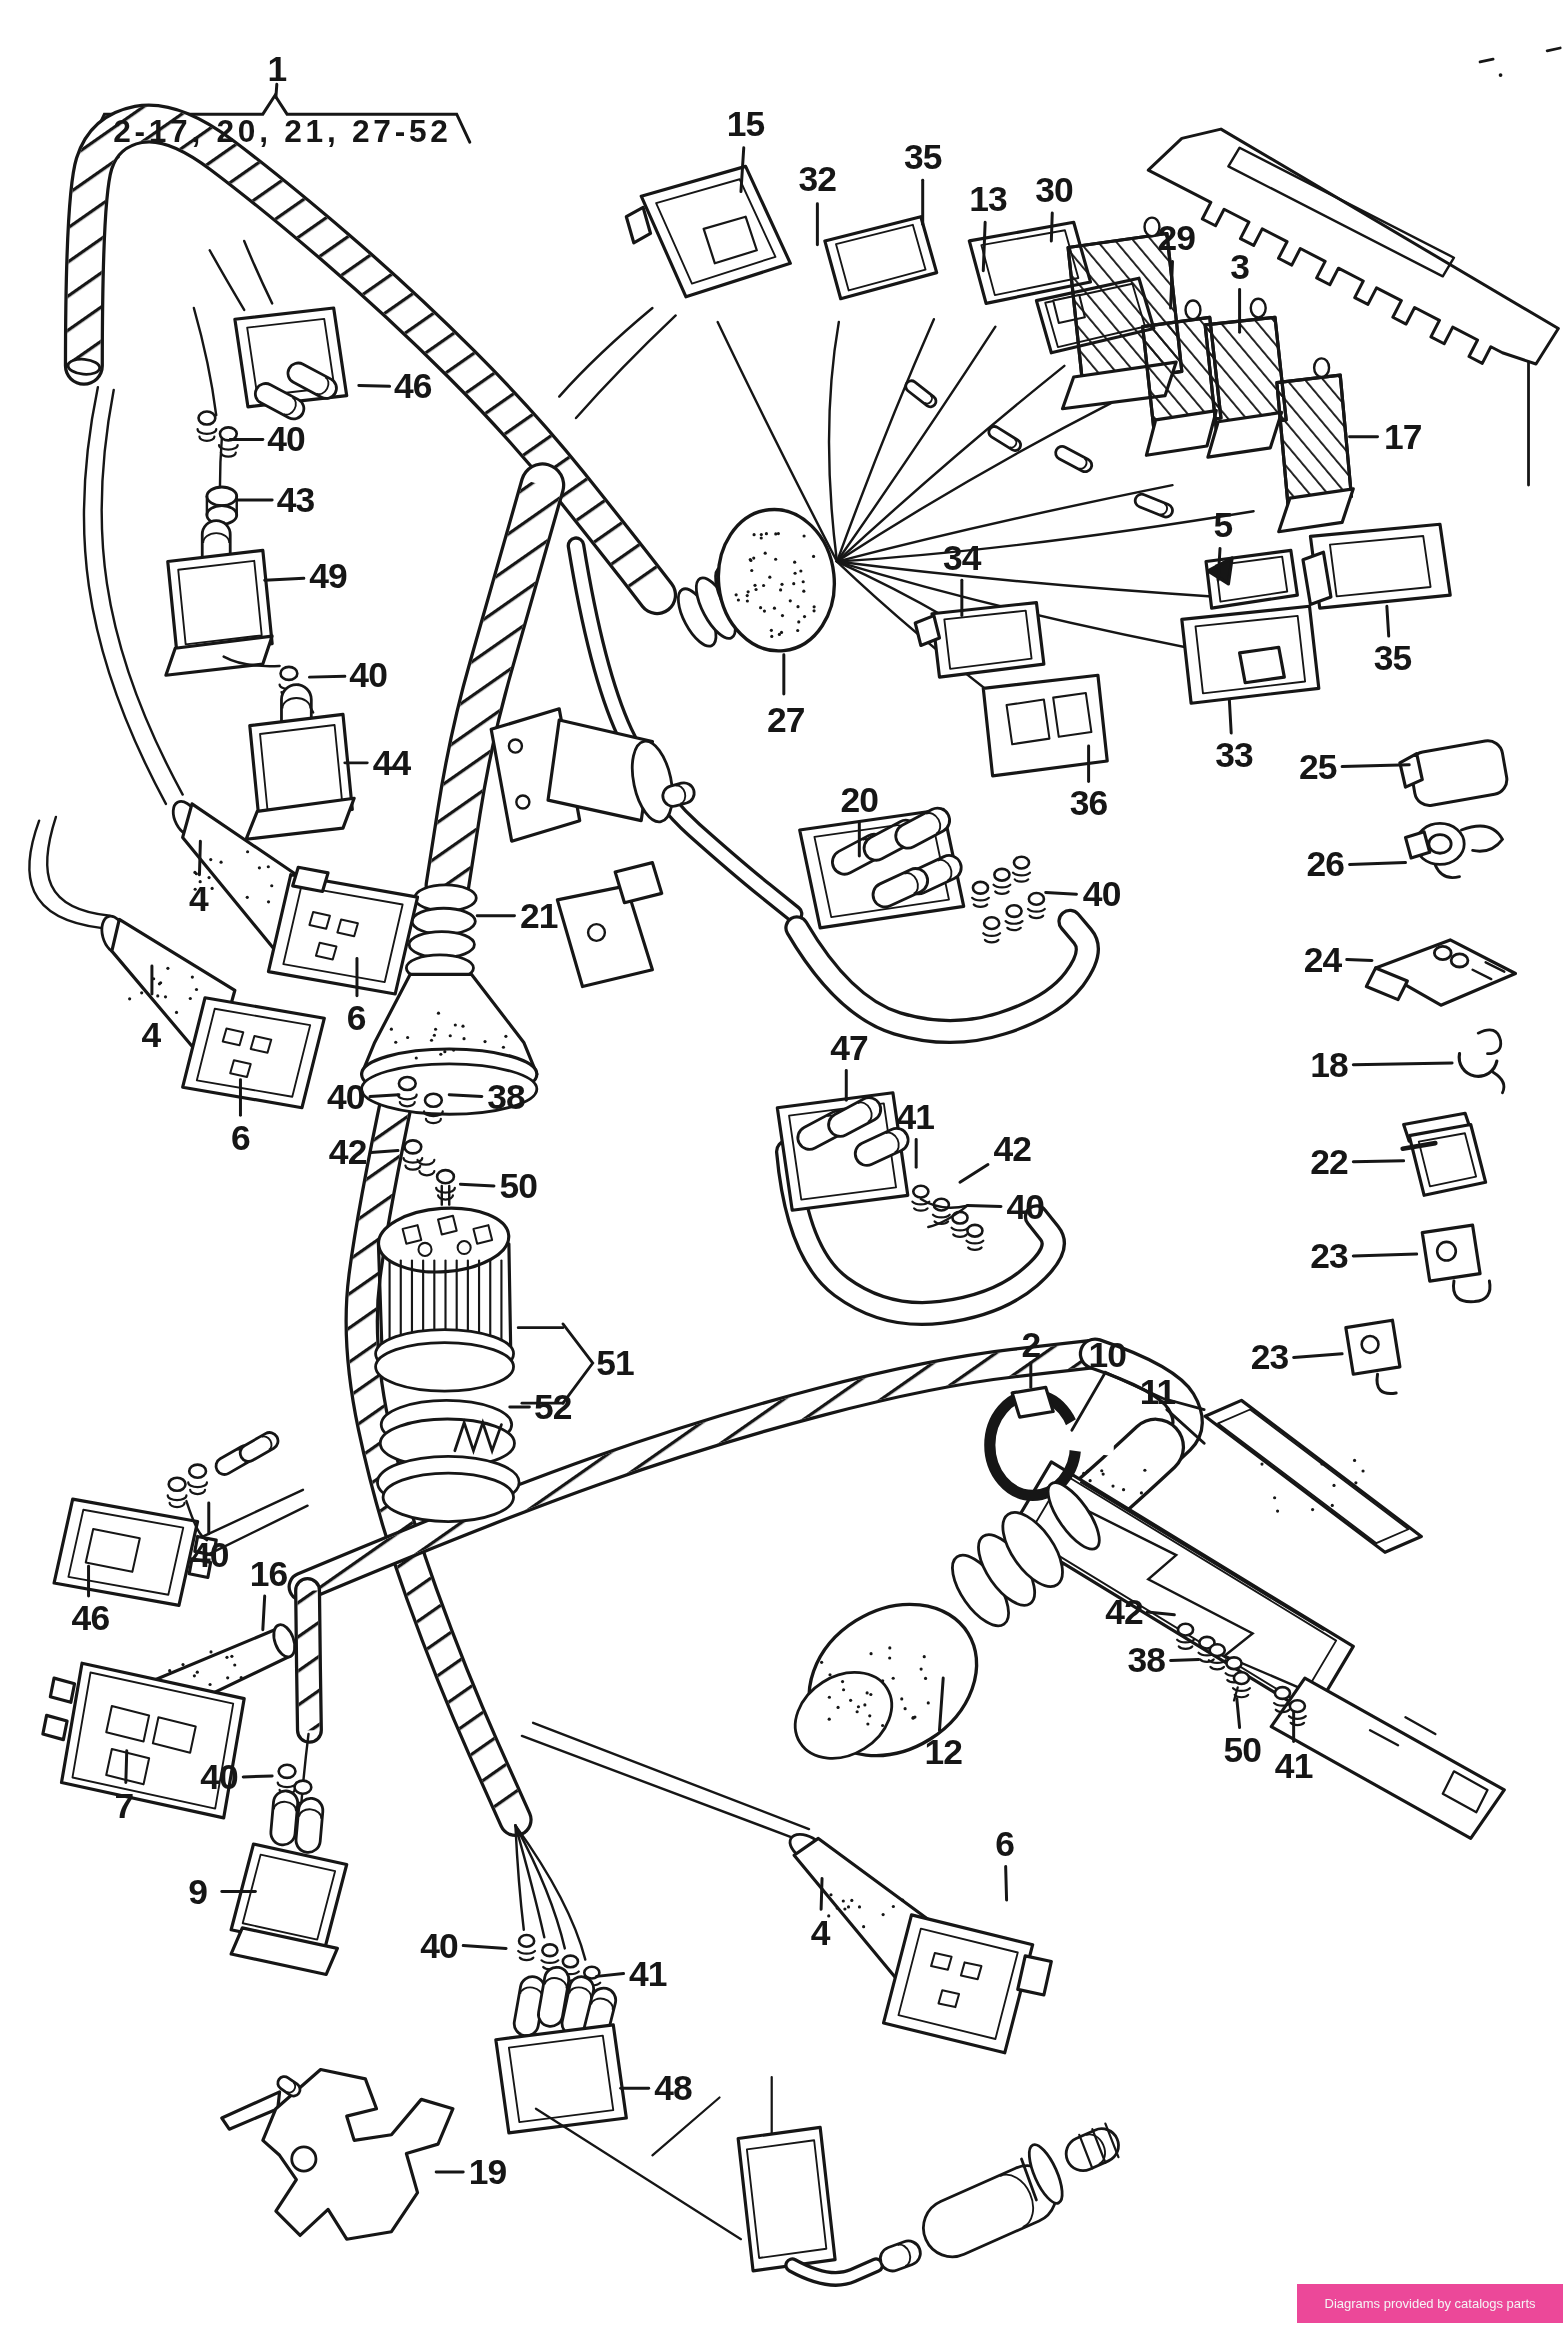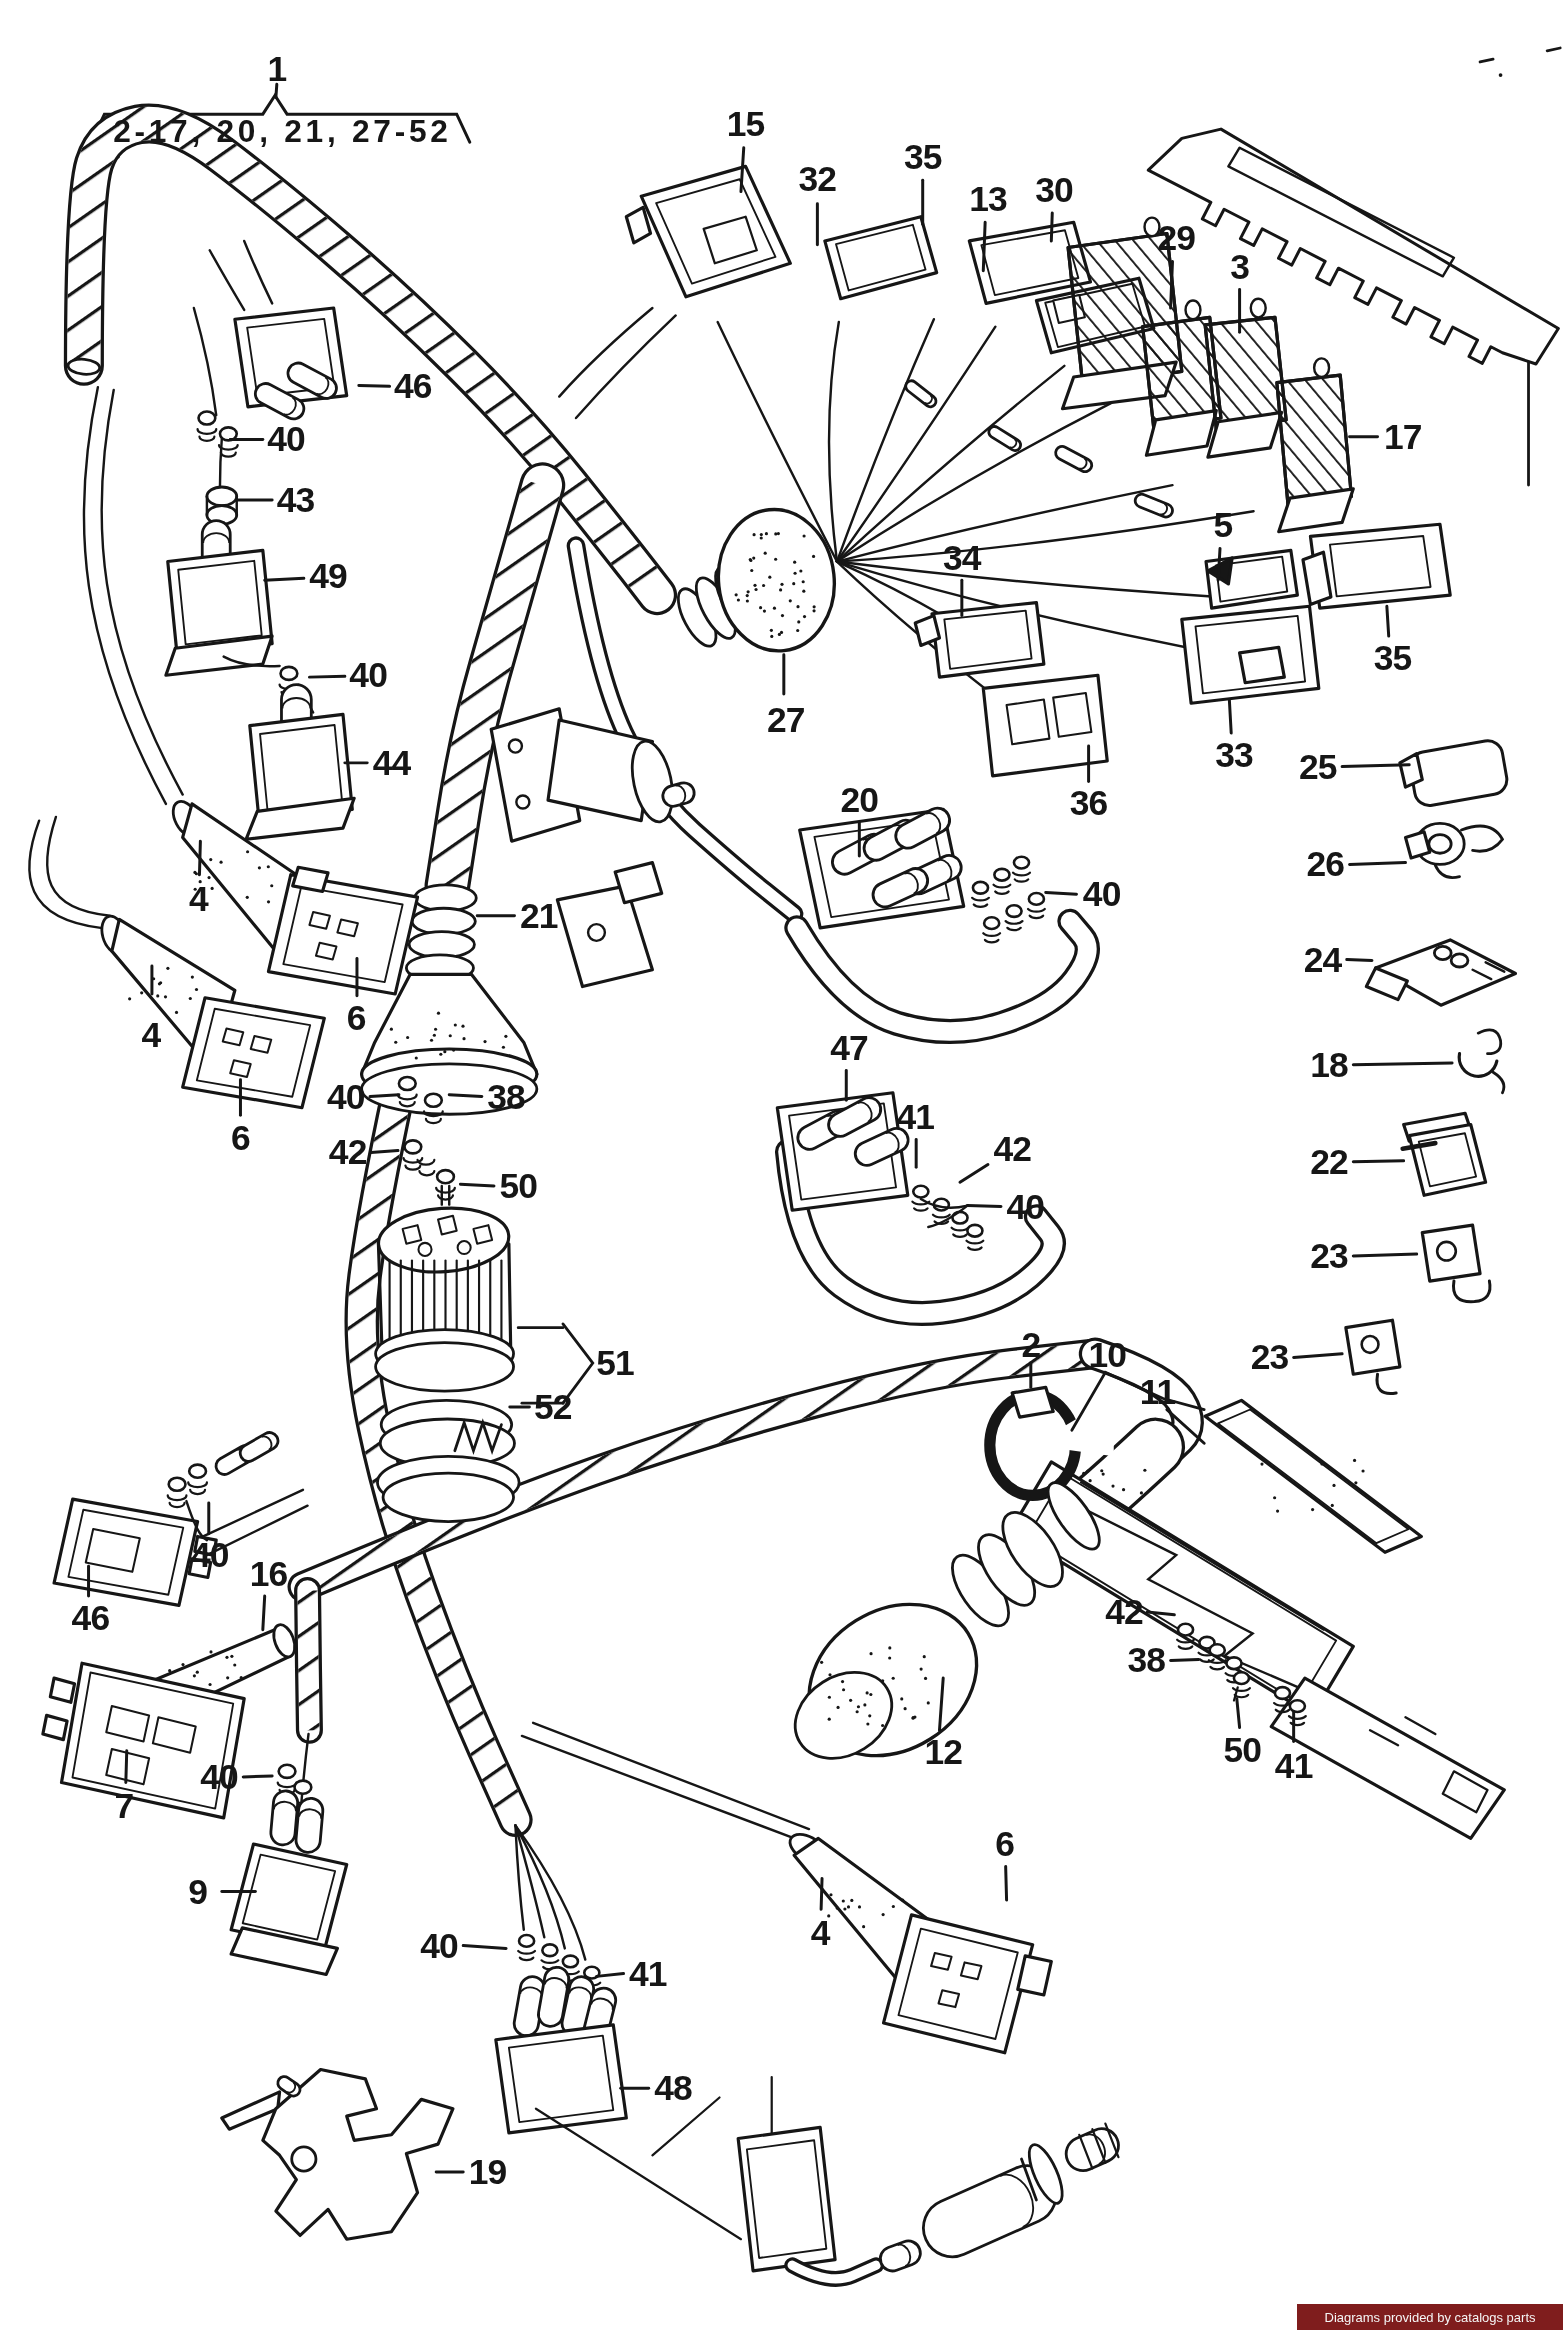--- a/index.html
+++ b/index.html
@@ -1,22 +1,22 @@
 <!DOCTYPE html>
 <html style="font-size:15px"><head>
 <meta charset="utf-8">
 <style>
   html,body{margin:0;padding:0;background:#888;}
   .stage{position:relative;width:1563px;height:2331px;background:#fff;overflow:hidden;
          font-family:"Liberation Sans",sans-serif;}
   svg{position:absolute;left:0;top:0;}
   .lbl{font:700 38px "Liberation Sans",sans-serif;fill:#161616;letter-spacing:-1px;}
   .lbl2{font:600 34px "Liberation Sans",sans-serif;fill:#161616;letter-spacing:4px;}
-  .footer{position:absolute;right:0;bottom:0;height:27px;min-width:266px;
-          background:#7f1d1d;color:#f5f5f5;display:flex;align-items:center;
+  .footer{position:absolute;right:0;bottom:8px;height:39px;min-width:266px;
+          background:#ec4899;color:#f5f5f5;display:flex;align-items:center;
           justify-content:center;font:13px "Liberation Sans",sans-serif;padding:0 13px;box-sizing:border-box;}
 </style>
 </head>
 <body>
 
 <div class="stage">
   <svg id="dg" width="1563" height="2331" viewBox="0 0 1677 2500">
     <defs>
       <pattern id="hatch" width="30" height="30" patternUnits="userSpaceOnUse" patternTransform="rotate(55)">
         <line x1="0" y1="0" x2="0" y2="30" stroke="#161616" stroke-width="7"></line>

